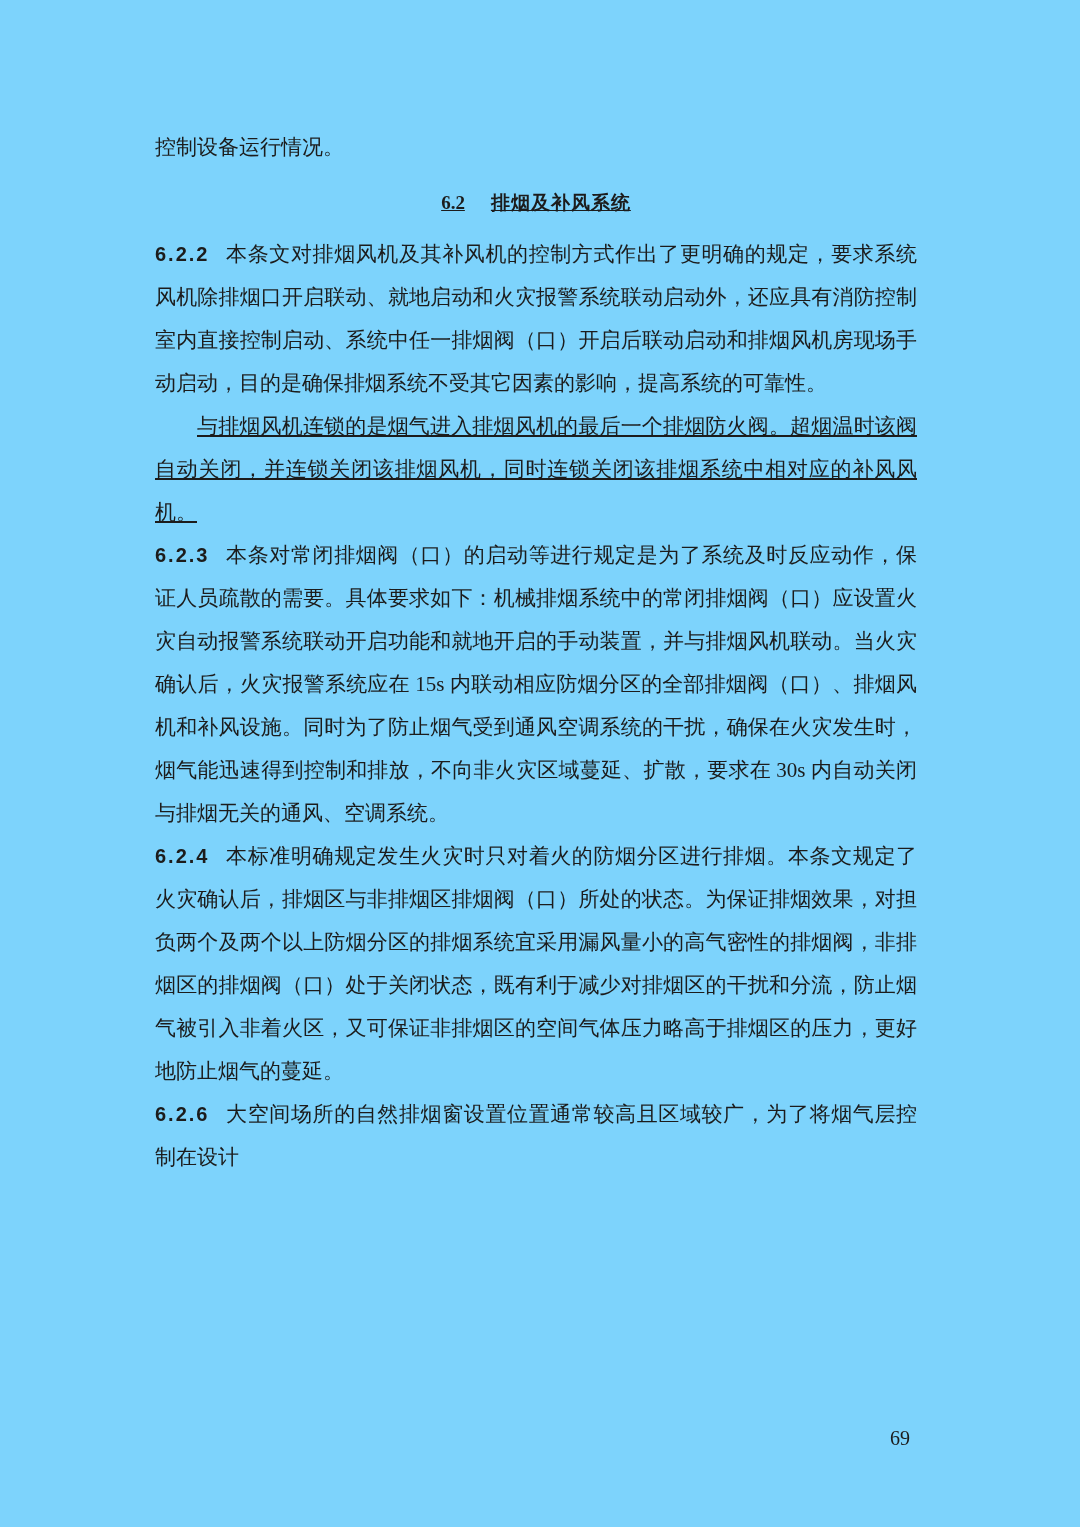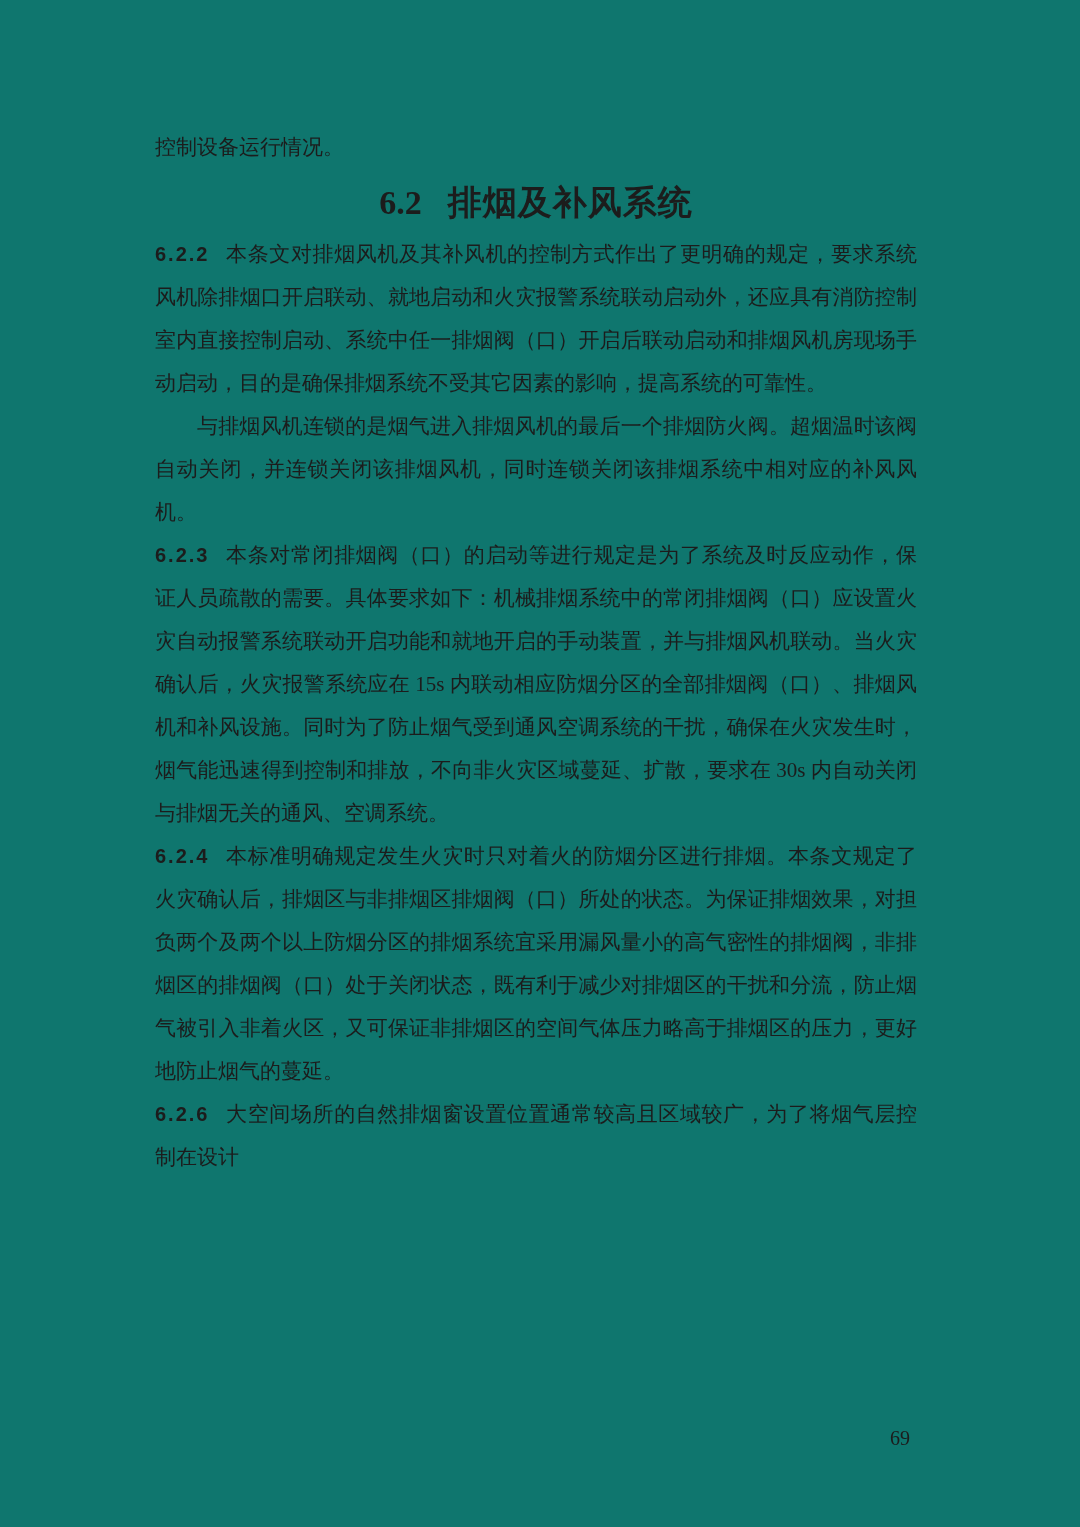--- a/index.html
+++ b/index.html
@@ -4,44 +4,45 @@
 <style>
   html, body {
     margin: 0;
     padding: 0;
     background: #ffffff;
   }
   .page {
     position: relative;
     width: 1080px;
     height: 1527px;
-    background: #0f766e;
+    background: #7dd3fc;
     overflow: hidden;
     font-family: "Liberation Serif", "DejaVu Serif", serif;
     color: #1c1c1c;
   }
   .content {
     position: absolute;
     left: 155px;
     top: 126px;
     width: 762px;
   }
   .intro-line {
     margin: 0;
     font-size: 21px;
     line-height: 43px;
     text-align: justify;
   }
   .section-heading {
     margin: 12px 0 8px 0;
-    font-size: 34px;
+    font-size: 19px;
     line-height: 44px;
     font-weight: bold;
     text-align: center;
     letter-spacing: 1px;
+    text-decoration: underline;
   }
   .section-heading .h-num {
     font-family: "Liberation Serif", "DejaVu Serif", serif;
     margin-right: 26px;
     letter-spacing: 0;
   }
   .para {
     margin: 0;
     font-size: 21px;
     line-height: 43px;
@@ -50,20 +51,21 @@
   }
   .para .num {
     font-family: "Liberation Sans", "DejaVu Sans", sans-serif;
     font-weight: bold;
     font-size: 20px;
     letter-spacing: 2px;
     margin-right: 16px;
   }
   .para.indent {
     text-indent: 2em;
+    text-decoration: underline;
   }
   .page-number {
     position: absolute;
     left: 880px;
     top: 1423px;
     width: 40px;
     font-size: 20px;
     line-height: 30px;
     text-align: center;
   }

